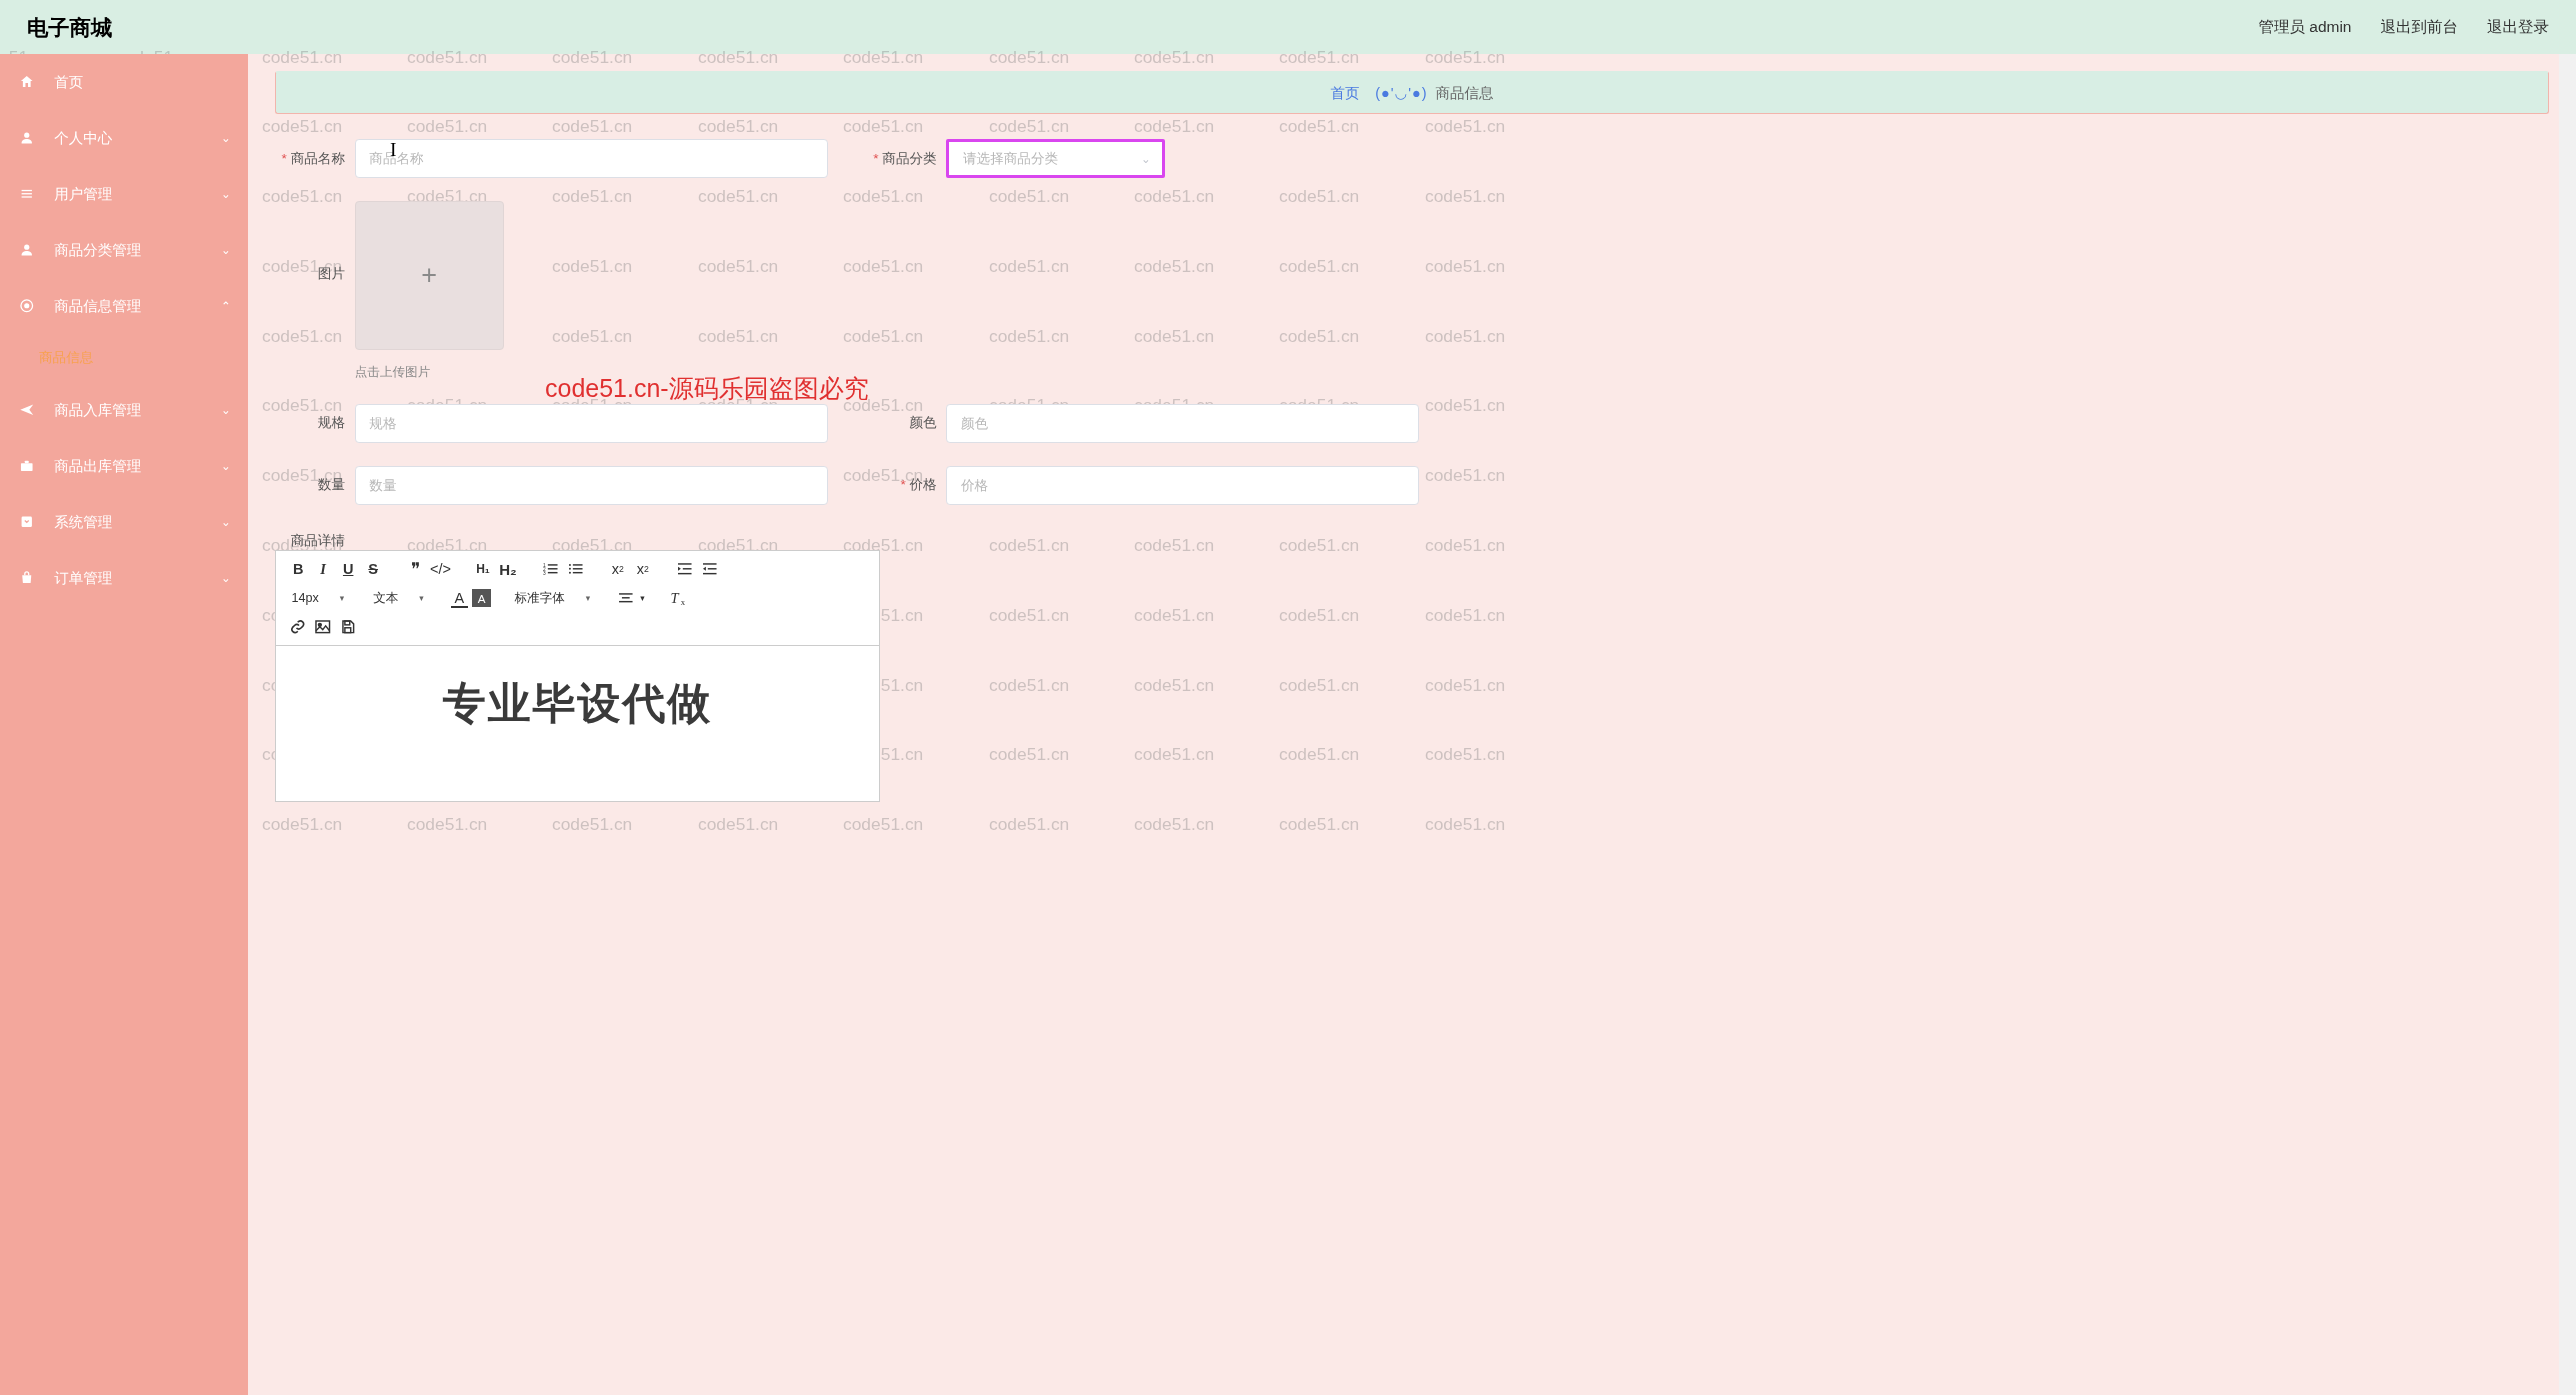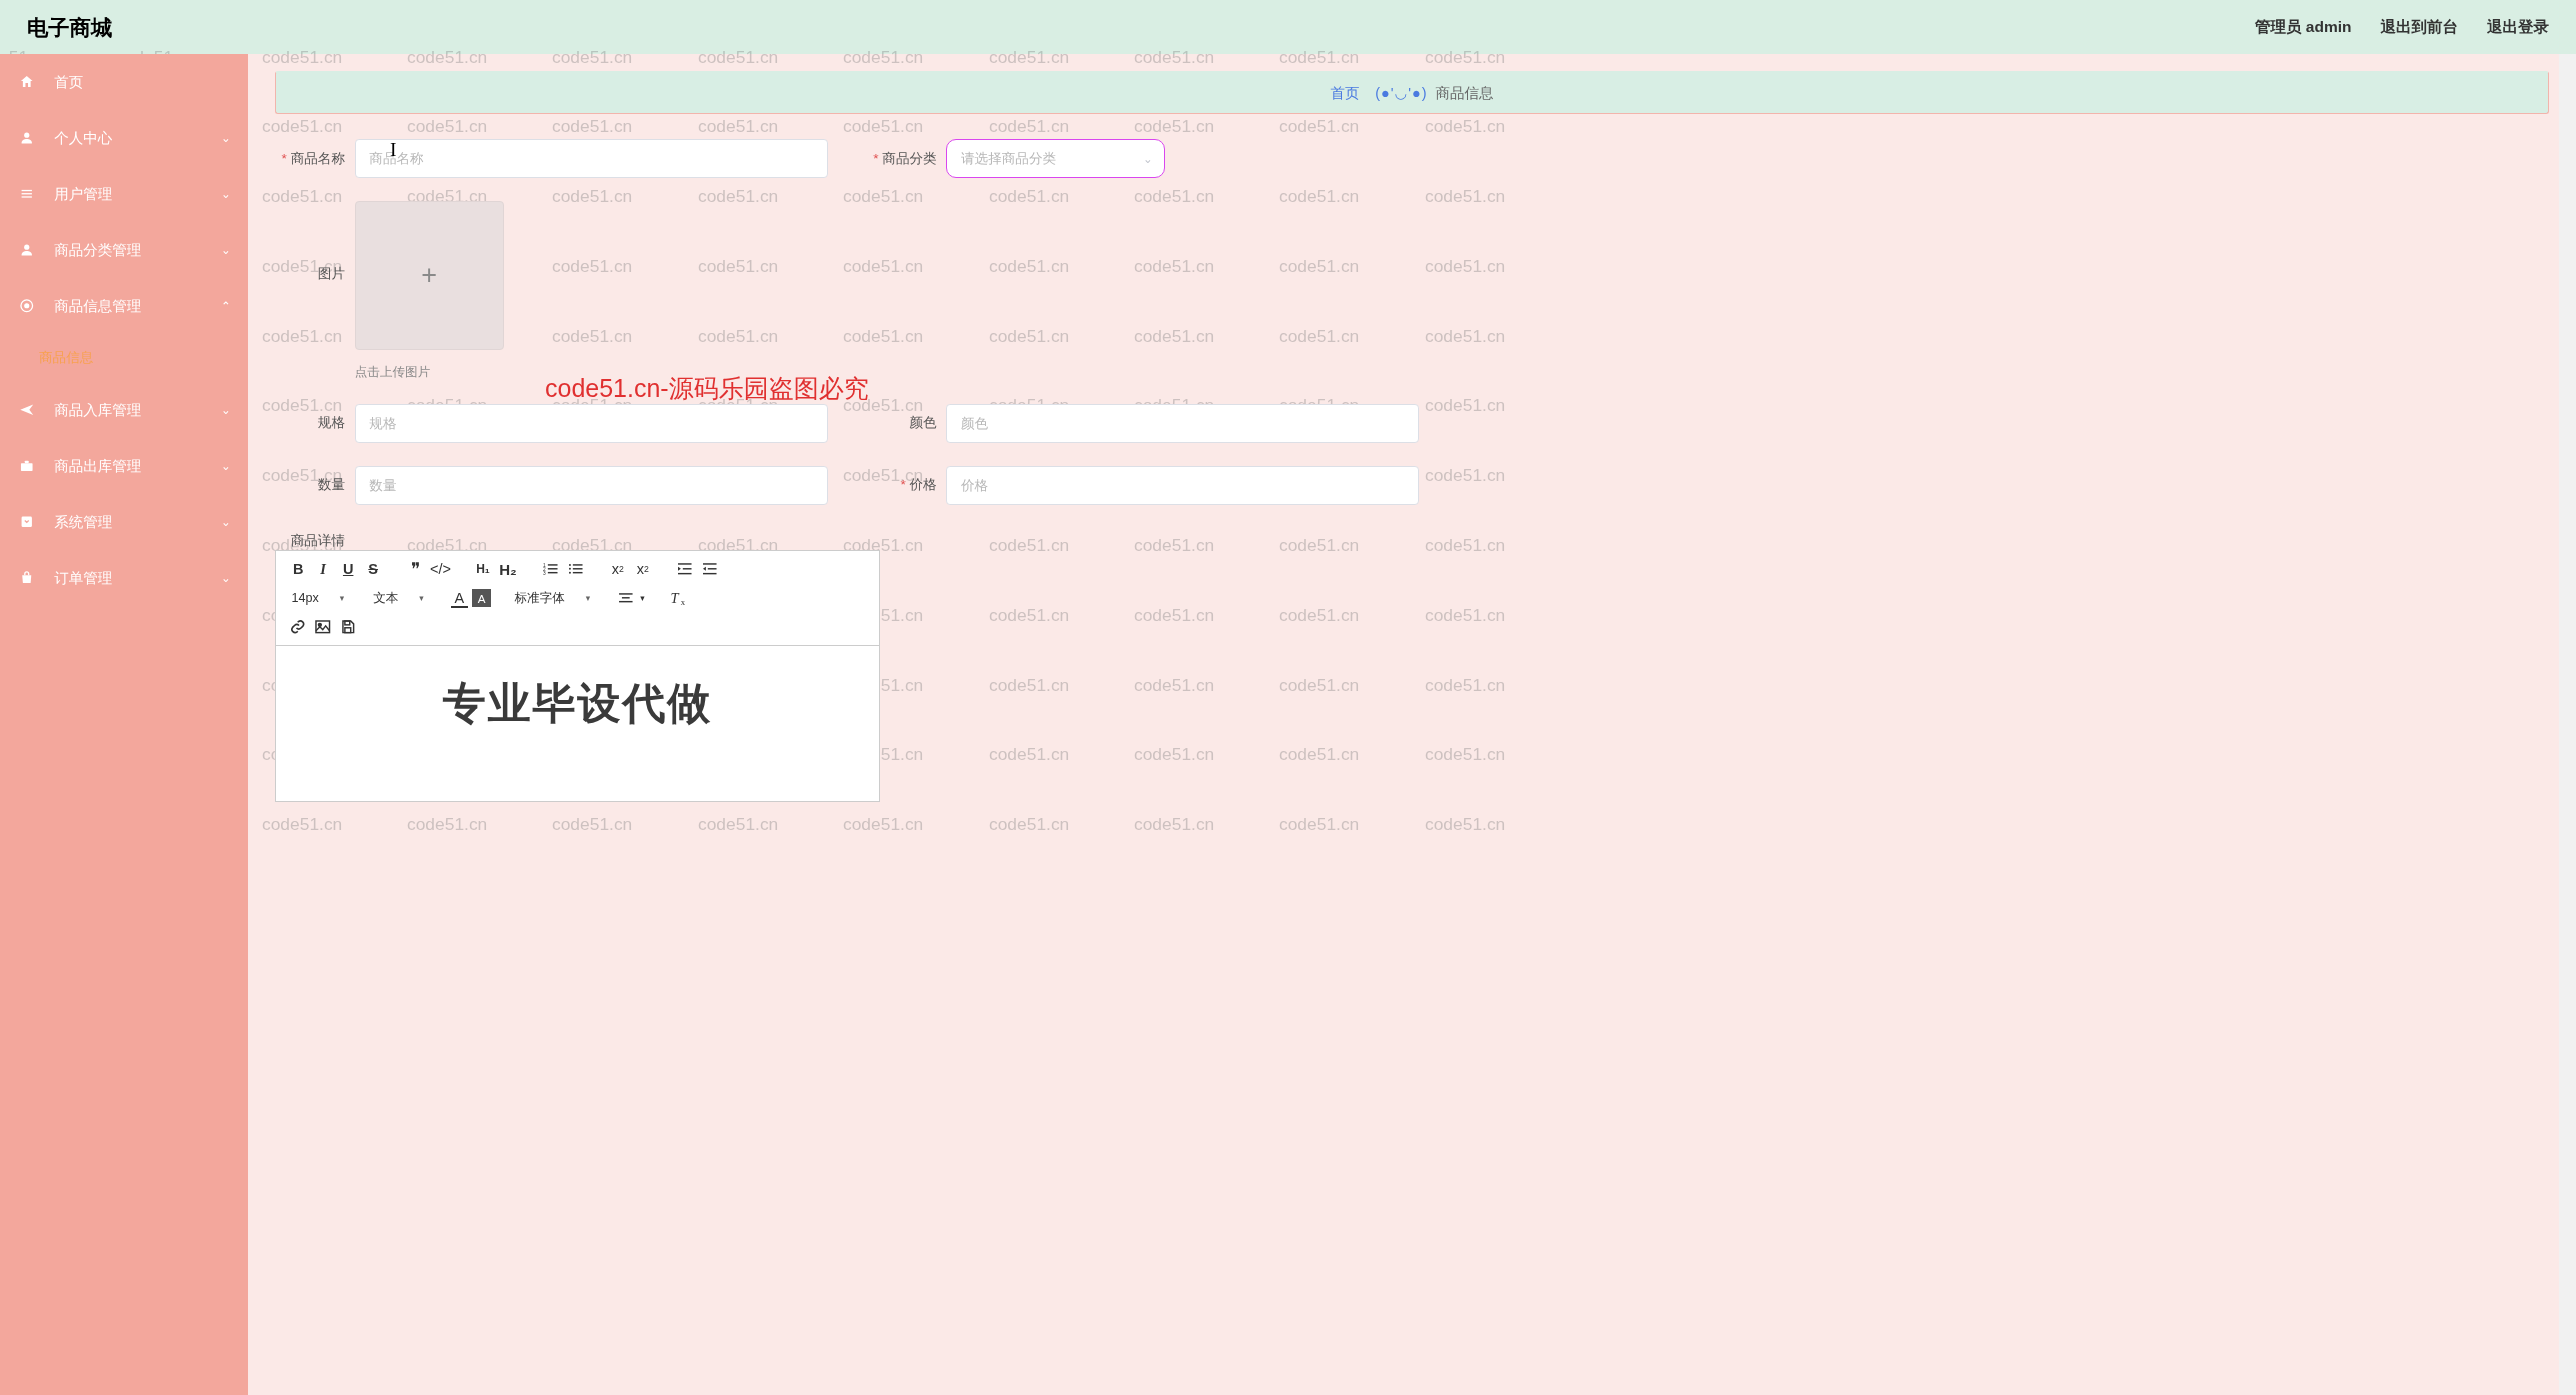--- a/index.html
+++ b/index.html
@@ -2,21 +2,21 @@
 <html><head>
 <meta charset="utf-8">
 <style>
 * { box-sizing: border-box; margin: 0; padding: 0; }
 body { font-family: "Microsoft YaHei", Arial, sans-serif; font-size: 13.6px; color: #333; overflow: hidden; }
 .app { width: 2576px; height: 1396px; transform-origin: top left; position: relative; background: #fbe9e7; }
 
 .header { height: 54px; background: #d9eee3; display: flex; align-items: center; padding: 0 27px; justify-content: space-between; }
 .header-title { font-size: 21.3px; font-weight: bold; color: #000; }
 .header-right { display: flex; gap: 29px; align-items: center; font-size: 15.5px; color: #333; }
-.header-right span { cursor: pointer; font-weight: bold; }
+.header-right span { cursor: pointer; }
 
 .watermark-layer { position: absolute; top: 0; left: 0; right: 0; bottom: 0; pointer-events: none; overflow: hidden; z-index: 1; }
 .wm { position: absolute; color: rgba(120,120,120,0.35); font-size: 17.4px; white-space: nowrap; }
 
 .body-row { display: flex; height: calc(100% - 54px); position: relative; }
 
 .sidebar { width: 248px; background: #f3a79c; color: #fff; position: relative; z-index: 2; }
 .menu-item { display: flex; align-items: center; height: 56px; padding: 0 19.4px; font-size: 14.5px; cursor: pointer; position: relative; }
 .menu-item .chev { position: absolute; right: 17.4px; font-size: 11.6px; }
 .menu-icon { width: 21.3px; text-align: center; margin-right: 13.6px; font-size: 15.5px; }
@@ -31,21 +31,21 @@
 
 .form-row { display: flex; align-items: center; margin-bottom: 23px; gap: 39px; }
 .field { display: flex; align-items: center; }
 .field-top { align-items: flex-start; }
 .label { width: 70px; text-align: right; font-size: 13.6px; color: #555; margin-right: 9.7px; white-space: nowrap; }
 .req::before { content: "* "; color: #e05050; }
 .input { height: 39px; border: 1px solid #dcdfe6; background: #fff; border-radius: 3.9px; padding: 0 13.6px; font-size: 13.6px; color: #333; }
 .input::placeholder { color: #b8b8b8; }
 .input.w1 { width: 473px; }
 .input.w2 { width: 473px; }
-.select { height: 39px; width: 219px; border: 1px solid #d946ef; background: #fff; border-radius: 10px; padding: 0 13.6px; font-size: 13.6px; color: #b8b8b8; display: flex; align-items: center; position: relative; cursor: pointer; }
+.select { height: 39px; width: 219px; border: 3px solid #d946ef; background: #fff; border-radius: 2px; padding: 0 13.6px; font-size: 13.6px; color: #b8b8b8; display: flex; align-items: center; position: relative; cursor: pointer; }
 .select .arr { position: absolute; right: 11.6px; color: #c0c4cc; font-size: 11.6px; }
 
 .upload-box { width: 149px; height: 149px; background: #e9dfdf; border: 1px solid #e0d5d5; border-radius: 3.9px; display: flex; align-items: center; justify-content: center; cursor: pointer; }
 .upload-box .plus { font-size: 27px; color: #8a8a8a; font-weight: 300; }
 .upload-hint { font-size: 12.6px; color: #8a8a8a; margin-top: 13.6px; }
 
 .long-watermark { position: absolute; color: #e03030; font-size: 25px; font-weight: 500; z-index: 3; pointer-events: none; white-space: nowrap; }
 
 .editor-wrap { display: flex; align-items: flex-start; margin-top: 7.8px; flex-direction: column; }
 .editor { width: 605px; border: 1px solid #ccc; background: #fff; }

